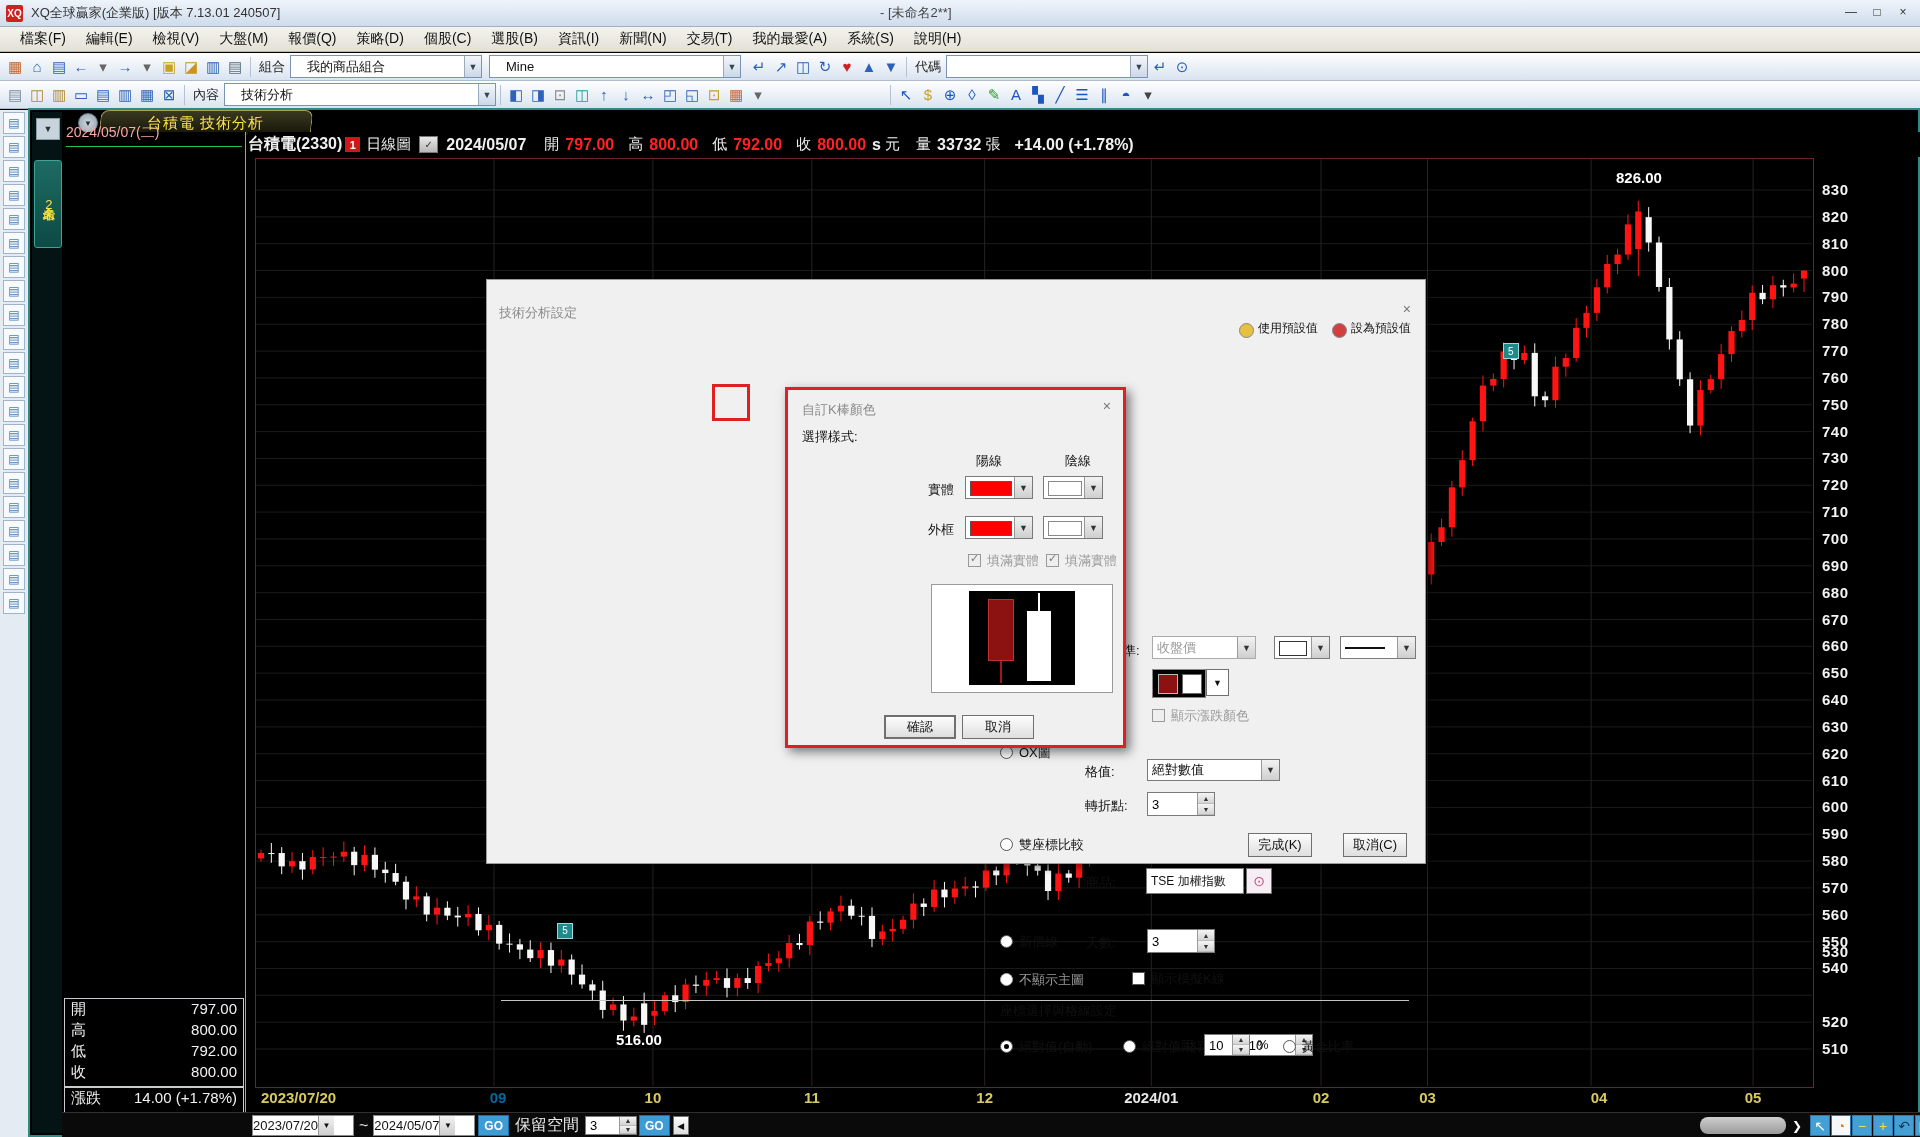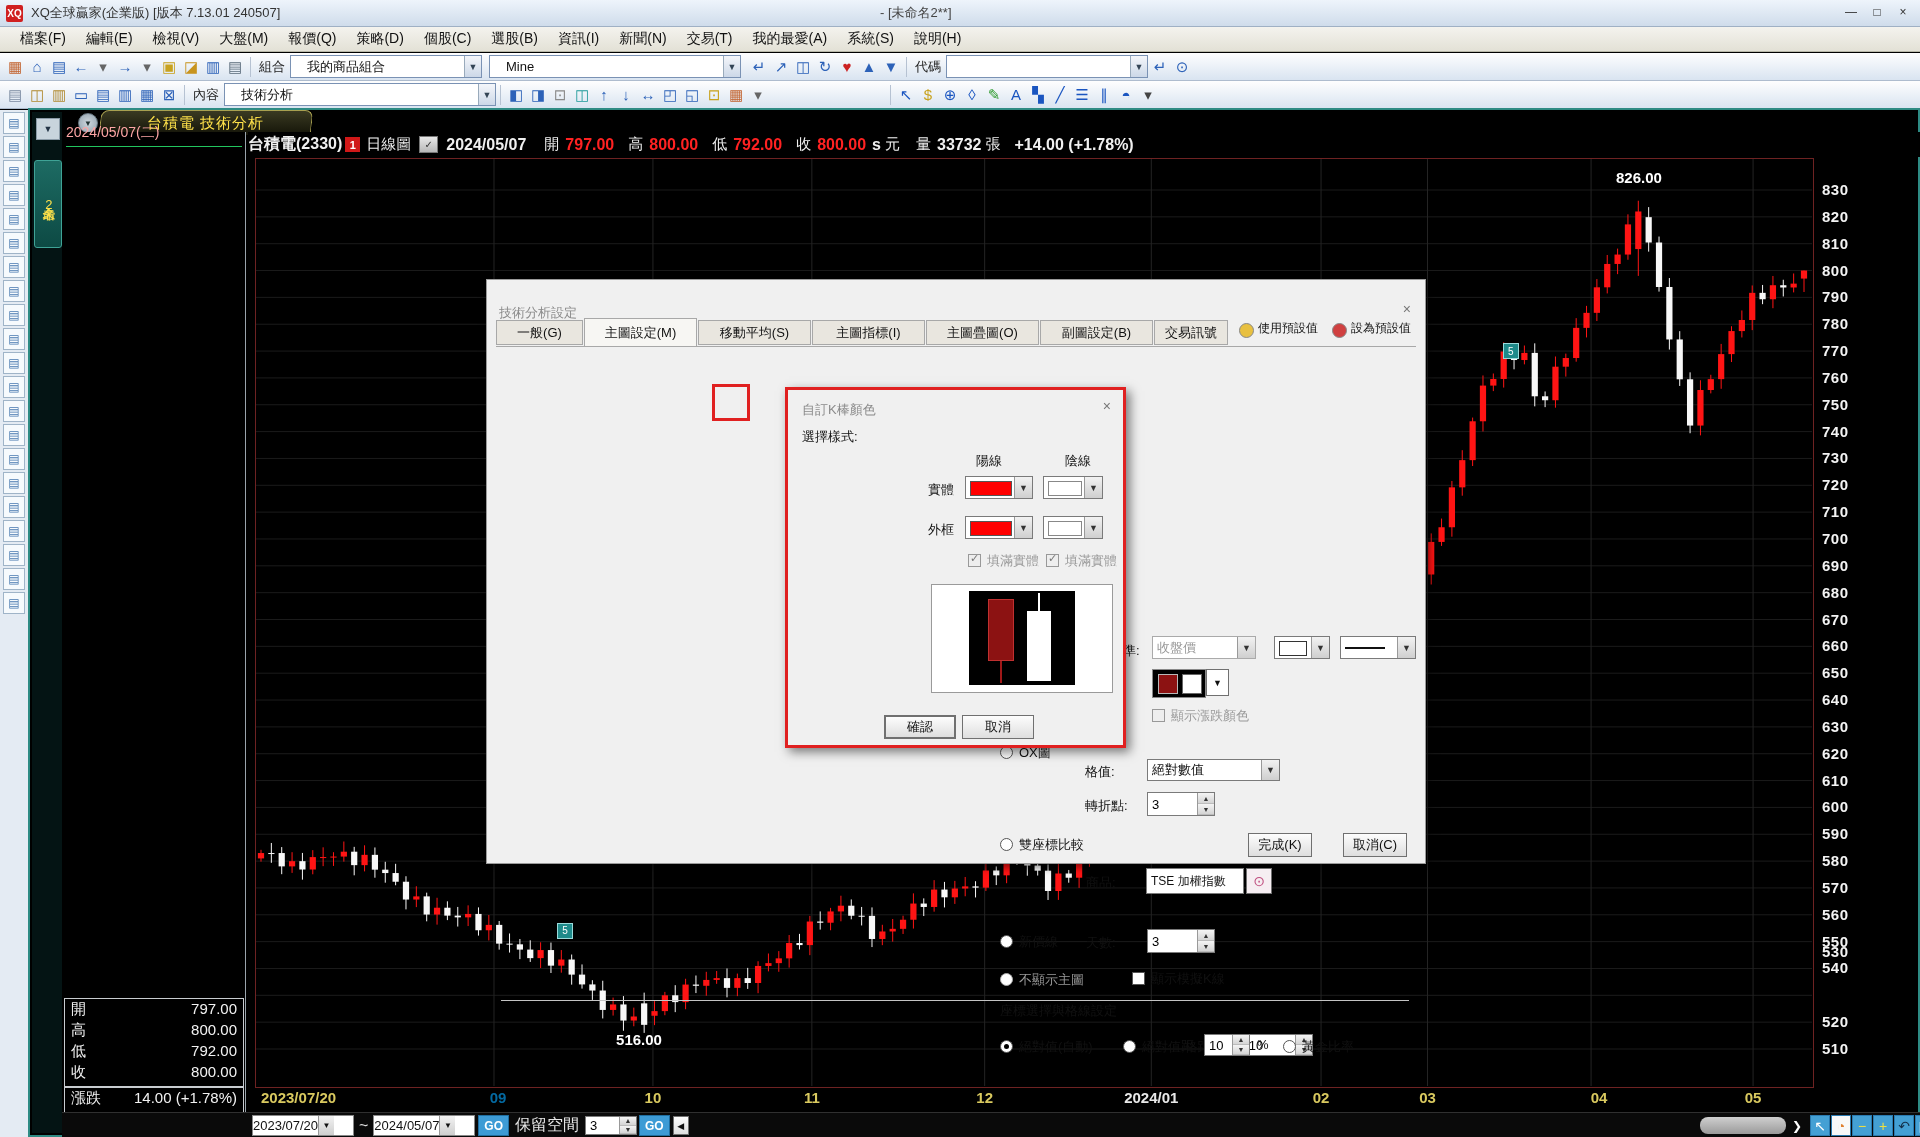--- a/index.html
+++ b/index.html
@@ -749,29 +749,20 @@
         <span class="sb-icon" style="color: rgb(20, 48, 74);">↶</span>
         <span class="sb-icon" style="color: rgb(232, 244, 255);">▣</span>
       </span>
   </div>
 
   <div class="abs dlg" style="left:486px;top:279px;width:938px;height:583px;z-index:10;">
     <div style="position:relative;height:32px;margin-top:12px;">
       <span class="dlg-title" style="position:absolute;left:12px;top:12px;">技術分析設定</span>
       <span class="dlg-x" style="right:14px;top:9px;">×</span>
     </div>
-    <div id="dlg-tabs" style="position:absolute;left:9px;top:40px;width:920px;height:26px;border-bottom:1px solid #a8a8a8;">
-        <div class="tab" style="left: 0px; width: 87px;">一般(G)</div>
-        <div class="tab active" style="left: 88px; width: 113px;">主圖設定(M)</div>
-        <div class="tab" style="left: 202px; width: 113px;">移動平均(S)</div>
-        <div class="tab" style="left: 316px; width: 113px;">主圖指標(I)</div>
-        <div class="tab" style="left: 430px; width: 113px;">主圖疊圖(O)</div>
-        <div class="tab" style="left: 544px; width: 113px;">副圖設定(B)</div>
-        <div class="tab" style="left: 658px; width: 74px;">交易訊號</div>
-      </div>
     <div style="position:absolute;right:14px;top:40px;display:flex;gap:14px;">
       <span style="font-size:12px;color:#111;display:flex;align-items:center;">
           <span class="gear" style="background:#e8c040;"></span>
           <span>使用預設值</span>
         </span>
       <span style="font-size:12px;color:#111;display:flex;align-items:center;">
           <span class="gear" style="background:#d04040;"></span>
           <span>設為預設值</span>
         </span>
     </div>

